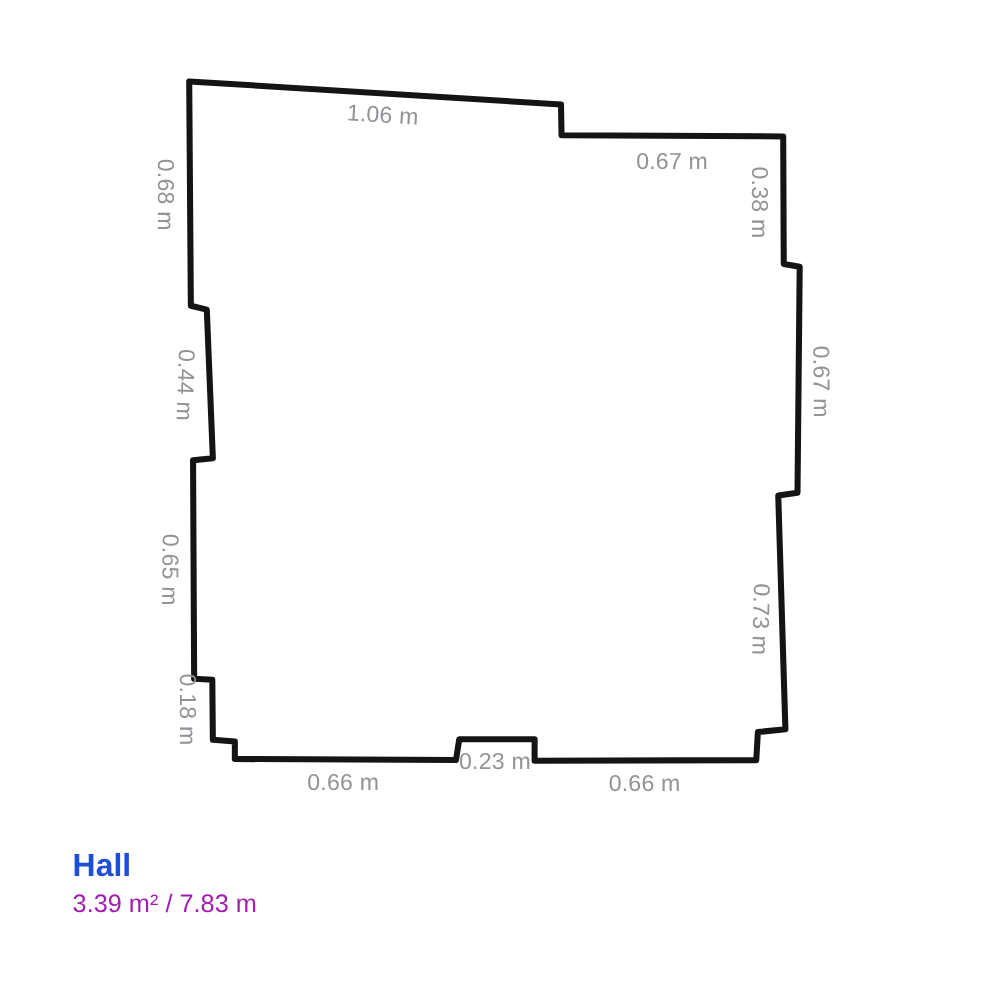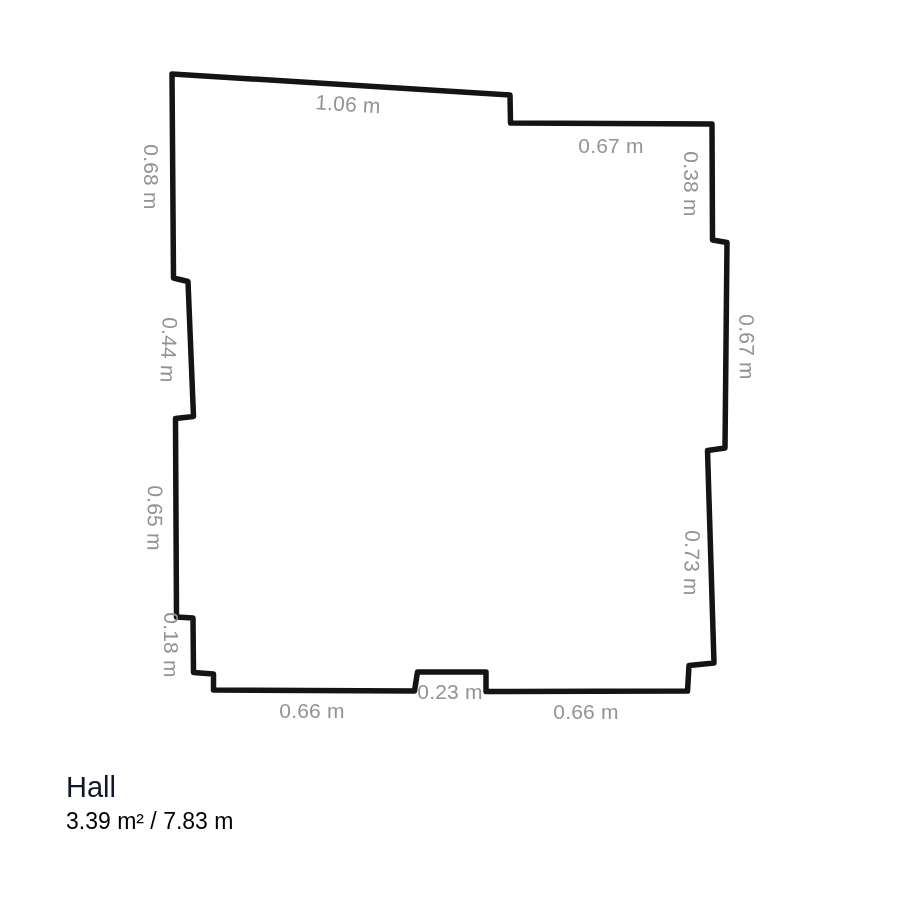--- a/index.html
+++ b/index.html
@@ -29,28 +29,28 @@
     font-size: 21px;
     letter-spacing: 0.2px;
   }
   .footer {
     position: absolute;
     left: 66px;
     top: 771px;
   }
   .room-name {
     font-size: 29px;
-    font-weight: 400;
-    color: #0f172a;
+    font-weight: 700;
+    color: #1d4ed8;
     line-height: 33px;
   }
   .room-metrics {
     font-size: 23px;
     font-weight: 400;
-    color: #000000;
+    color: #a21caf;
     line-height: 30px;
     margin-top: 2px;
   }
 </style>
 </head>
 <body>
 
 <div class="canvas">
   <svg id="plan-svg" viewBox="0 0 900 900" xmlns="http://www.w3.org/2000/svg" style="background: rgb(255, 255, 255);">
       <path d="M 172 74 L 510 95 L 510.5 123 L 712 124 L 712.5 240 L 727 242.5 L 725 448 L 707.5 450.5 L 714 663 L 689 665.5 L 687.5 691 L 486 691.5 L 486 672 L 417.5 672 L 414.5 691 L 213.5 690 L 213.5 674 L 193.5 672.5 L 193 618 L 176.5 617 L 175.5 418.5 L 193.5 416.5 L 188 281.5 L 173.5 278 Z" fill="#ffffff" stroke="#141414" stroke-width="5.5" stroke-linejoin="round" stroke-linecap="round"></path>

